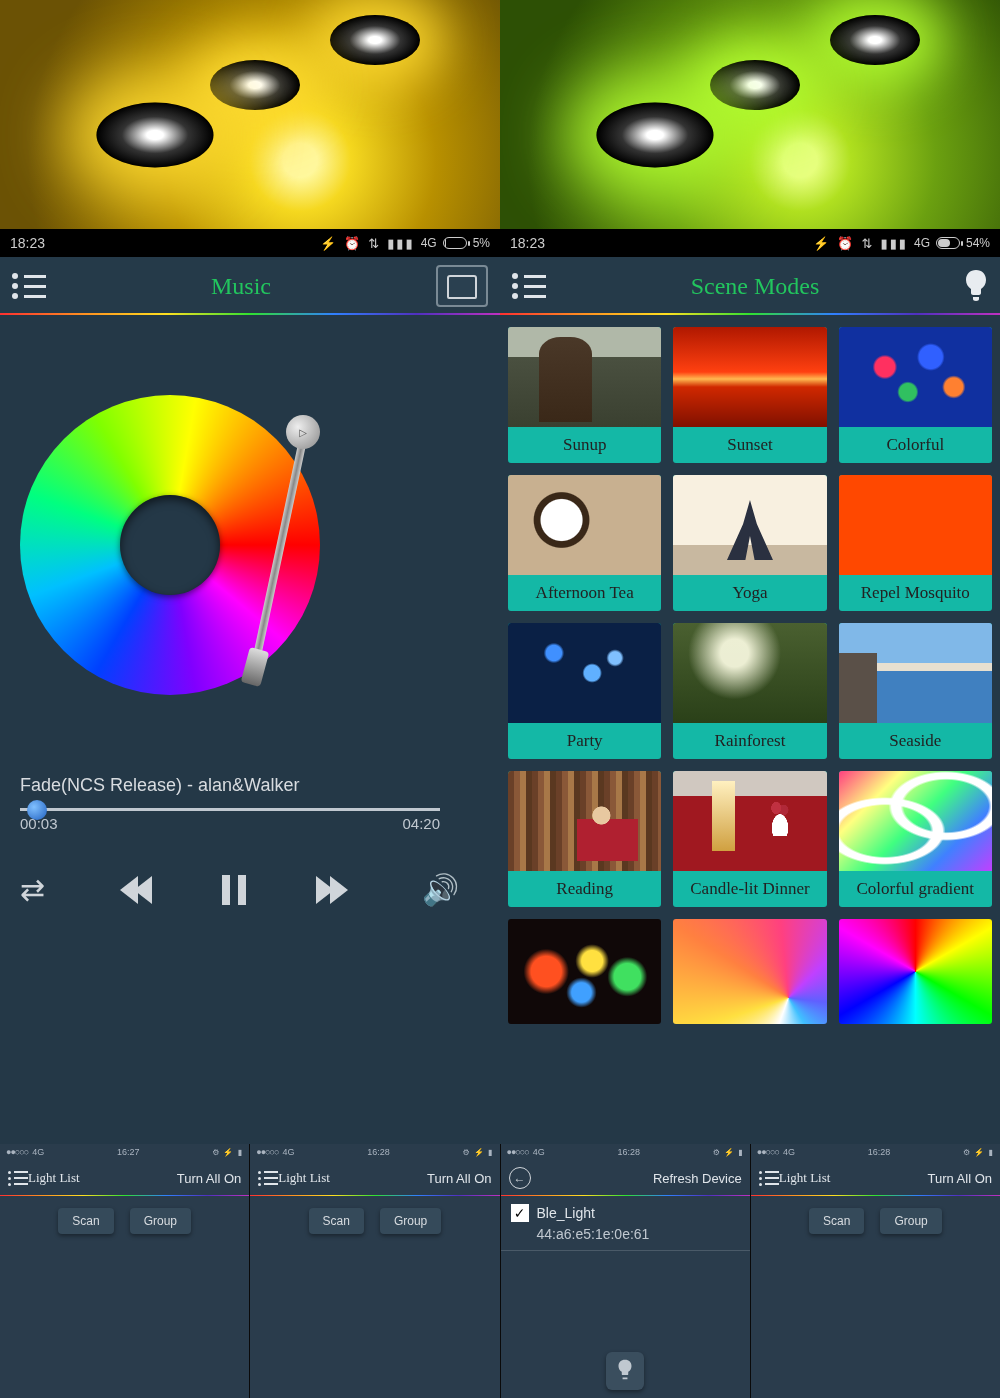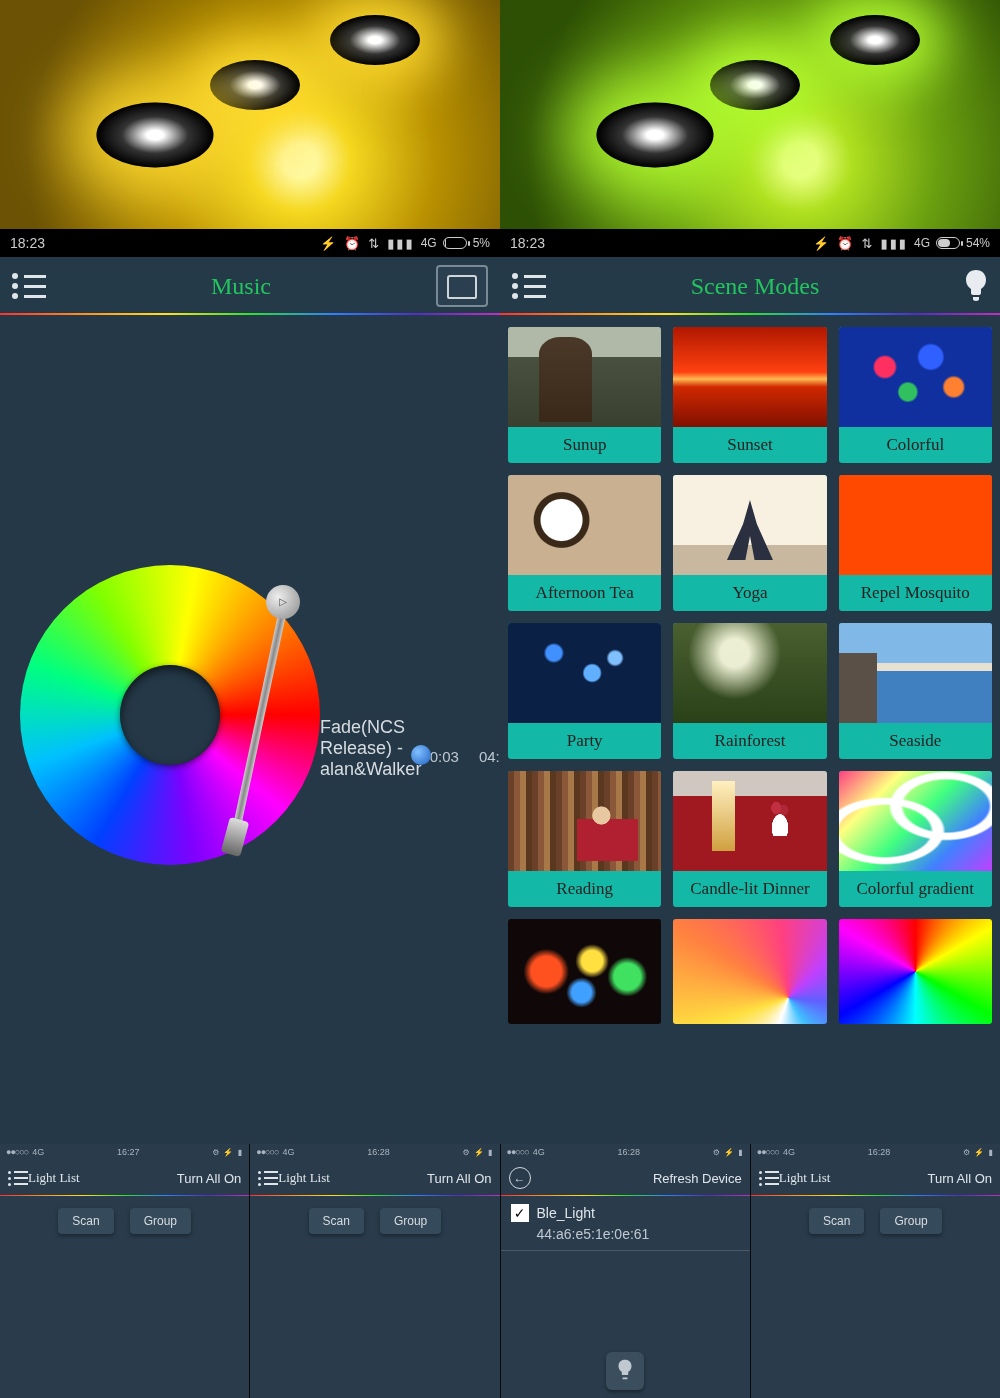--- a/index.html
+++ b/index.html
@@ -37,21 +37,21 @@
 .menu-icon { width: 34px; display: flex; flex-direction: column; gap: 4px; }
 .menu-icon .row { display: flex; align-items: center; gap: 6px; }
 .menu-icon .dot { width: 6px; height: 6px; border-radius: 50%; background: #e0e5ea; }
 .menu-icon .line { flex: 1; height: 3px; background: #e0e5ea; }
 .header-title { flex: 1; text-align: center; color: #22c55e; font-size: 24px; font-family: "Times New Roman", serif; }
 .folder-btn { width: 52px; height: 42px; border: 2px solid #7a8a95; border-radius: 4px; position: relative; background: #2a4050; }
 .folder-btn::before { content: ""; position: absolute; top: 8px; left: 50%; transform: translateX(-50%); width: 26px; height: 20px; border: 2px solid #d0d5da; border-radius: 3px 3px 2px 2px; }
 .bulb-icon { width: 24px; height: 32px; color: #e8ecf0; }
 
 
-.music-body { flex: 1; display: flex; flex-direction: row; align-items: center; padding: 80px 20px 30px; }
+.music-body { flex: 1; display: flex; flex-direction: column; align-items: flex-start; padding: 80px 20px 30px; }
 .disc-wrap { position: relative; width: 320px; height: 320px; margin-bottom: 60px; }
 .disc { width: 300px; height: 300px; border-radius: 50%; background: conic-gradient(from 90deg, #ff0000, #ff00ff, #8000ff, #0040ff, #00c0ff, #00ff80, #80ff00, #ffff00, #ff8000, #ff0000); position: relative; }
 .disc::after { content: ""; position: absolute; top: 50%; left: 50%; transform: translate(-50%,-50%); width: 100px; height: 100px; border-radius: 50%; background: #243847; box-shadow: inset 0 4px 10px rgba(0,0,0,0.6), 0 2px 6px rgba(0,0,0,0.5); }
 .tonearm { position: absolute; top: 20px; right: -10px; width: 140px; height: 280px; }
 .tonearm-pivot { position: absolute; top: 0; right: 30px; width: 34px; height: 34px; border-radius: 50%; background: radial-gradient(circle at 35% 35%, #eee, #888); display: flex; align-items: center; justify-content: center; }
 .tonearm-pivot::after { content: "▷"; font-size: 10px; color: #555; }
 .tonearm-arm { position: absolute; top: 20px; right: 42px; width: 8px; height: 250px; background: linear-gradient(90deg, #ccc, #888, #ccc); transform-origin: top center; transform: rotate(12deg); border-radius: 4px; }
 .tonearm-head { position: absolute; bottom: 10px; right: 85px; width: 20px; height: 36px; background: linear-gradient(180deg, #ddd, #666); border-radius: 4px; transform: rotate(15deg); }
 
 .track-title { color: #d8dce0; font-size: 18px; margin-bottom: 12px; font-family: sans-serif; }

